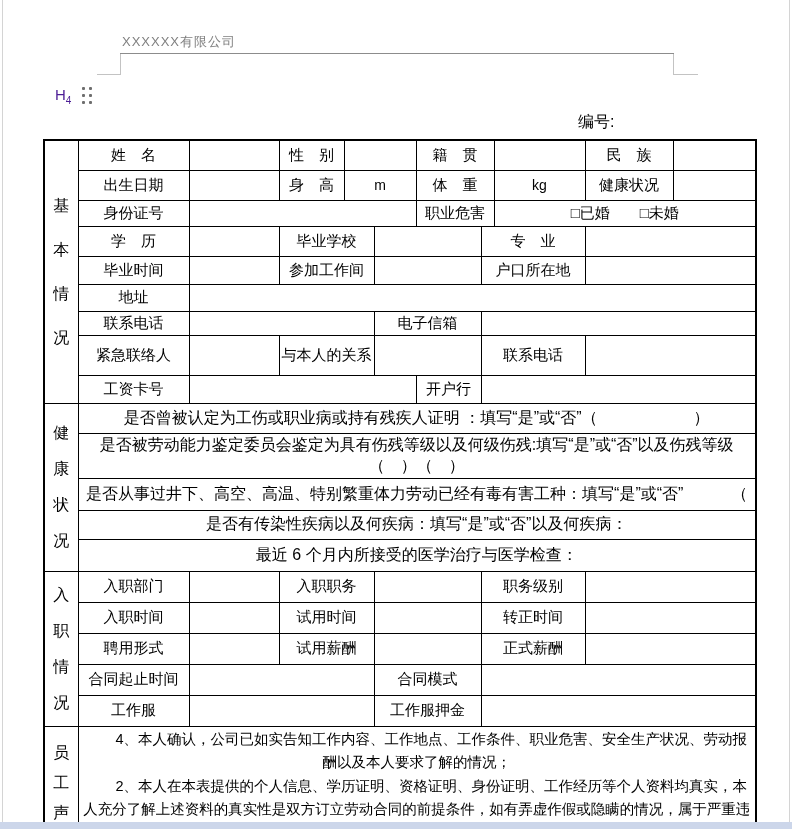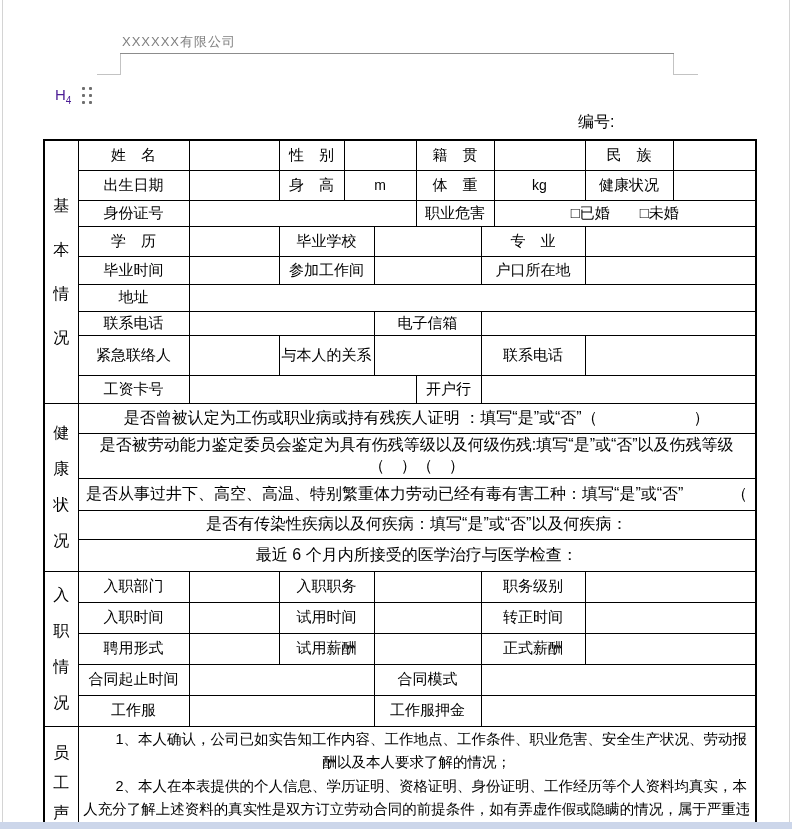--- a/index.html
+++ b/index.html
@@ -208,21 +208,21 @@
       <td class="val" colspan="3"></td>
       <td class="lbl" colspan="2">工作服押金</td>
       <td class="val" colspan="4"></td>
     </tr>
 
     <tr style="height:140px">
       <td class="vlabel-decl">
             <div class="vtxt decl">员工声明</div>
           </td>
       <td class="decl-cell" colspan="10">
-        <p>1、本人确认，公司已如实告知工作内容、工作地点、工作条件、职业危害、安全生产状况、劳动报酬以及本人要求了解的情况；</p>
+        <p>4、本人确认，公司已如实告知工作内容、工作地点、工作条件、职业危害、安全生产状况、劳动报酬以及本人要求了解的情况；</p>
         <p>2、本人在本表提供的个人信息、学历证明、资格证明、身份证明、工作经历等个人资料均真实，本人充分了解上述资料的真实性是双方订立劳动合同的前提条件，如有弄虚作假或隐瞒的情况，属于严重违反公司规章制度，同意公司有权解除劳动合同或对劳动合同做无效认定处理，公司因此遭受的损失，本人有对此赔偿的义务。</p>
       </td>
     </tr>
   </tbody>
     </table>
 
   <div class="bottom-bar" style="background: rgb(204, 214, 234);"></div>
 </div>
 
 </body></html>

